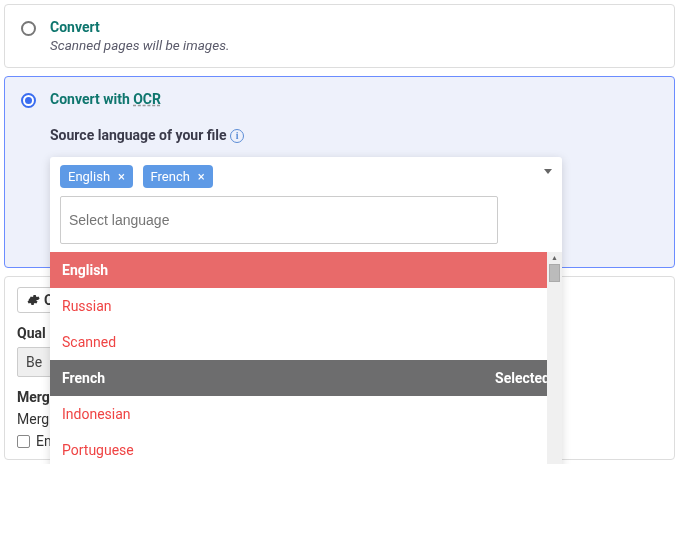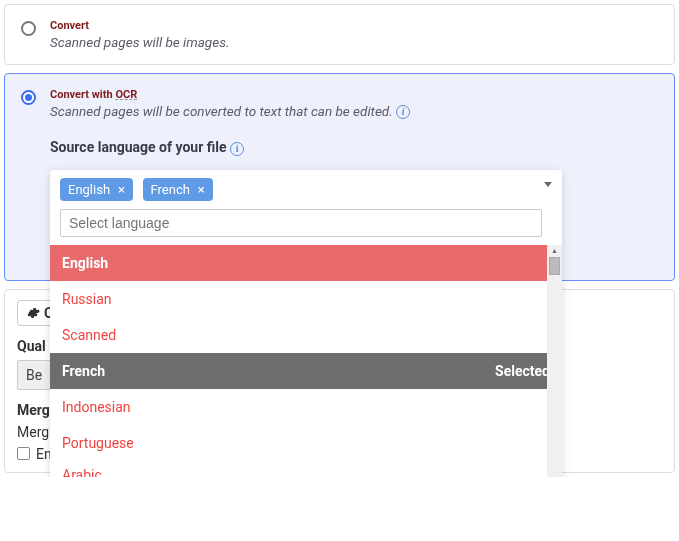--- a/index.html
+++ b/index.html
@@ -39,23 +39,23 @@
     content: '';
     width: 7px; height: 7px;
     border-radius: 50%;
     background: #3a6df0;
     position: absolute;
     top: 2px; left: 2px;
   }
   .card-body { flex: 1; }
   .title {
     font-weight: 700;
-    color: #7f1d1d;
+    color: #0f766e;
     margin-bottom: 2px;
-    font-size: 11px;
+    font-size: 14px;
   }
   .title .underline { text-decoration: underline dashed #999; }
   .desc { color: #5a5a6a; font-size: 13.5px; font-style: italic; }
   .info-icon {
     display: inline-block;
     width: 14px; height: 14px;
     border-radius: 50%;
     border: 1px solid #5c8dd6;
     color: #5c8dd6;
     font-size: 10px;
@@ -105,22 +105,22 @@
   }
   .dd-caret {
     position: absolute;
     right: 10px; top: 12px;
     width: 0; height: 0;
     border-left: 4px solid transparent;
     border-right: 4px solid transparent;
     border-top: 5px solid #666;
   }
   .search {
-    width: 482px;
-    padding: 5px 8px;
+    width: 438px;
+    padding: 15px 8px;
     border: 1px solid #ccc;
     border-radius: 2px;
     font-size: 14px;
     color: #701a75;
   }
   .dd-list-wrap {
     position: relative;
   }
   .dd-list {
     max-height: 272px;
@@ -224,24 +224,20 @@
     <div class="title">Convert</div>
     <div class="desc">Scanned pages will be images.</div>
   </div>
 </div>
 
 <div class="option-card selected" style="padding-bottom:110px;">
   <div class="radio active"></div>
   <div class="card-body">
     <div class="title">
       <span>Convert with </span><span class="underline">OCR</span>
-    </div>
-    <div class="desc">
-      <span>Scanned pages will be converted to text that can be edited.</span>
-      <span class="info-icon">i</span>
     </div>
     <div class="section-label">
       <span>Source language of your file</span>
       <span class="info-icon">i</span>
     </div>
 
     <div class="lang-wrap">
       <div class="dropdown">
         <div class="dd-header">
           <div class="chips">

